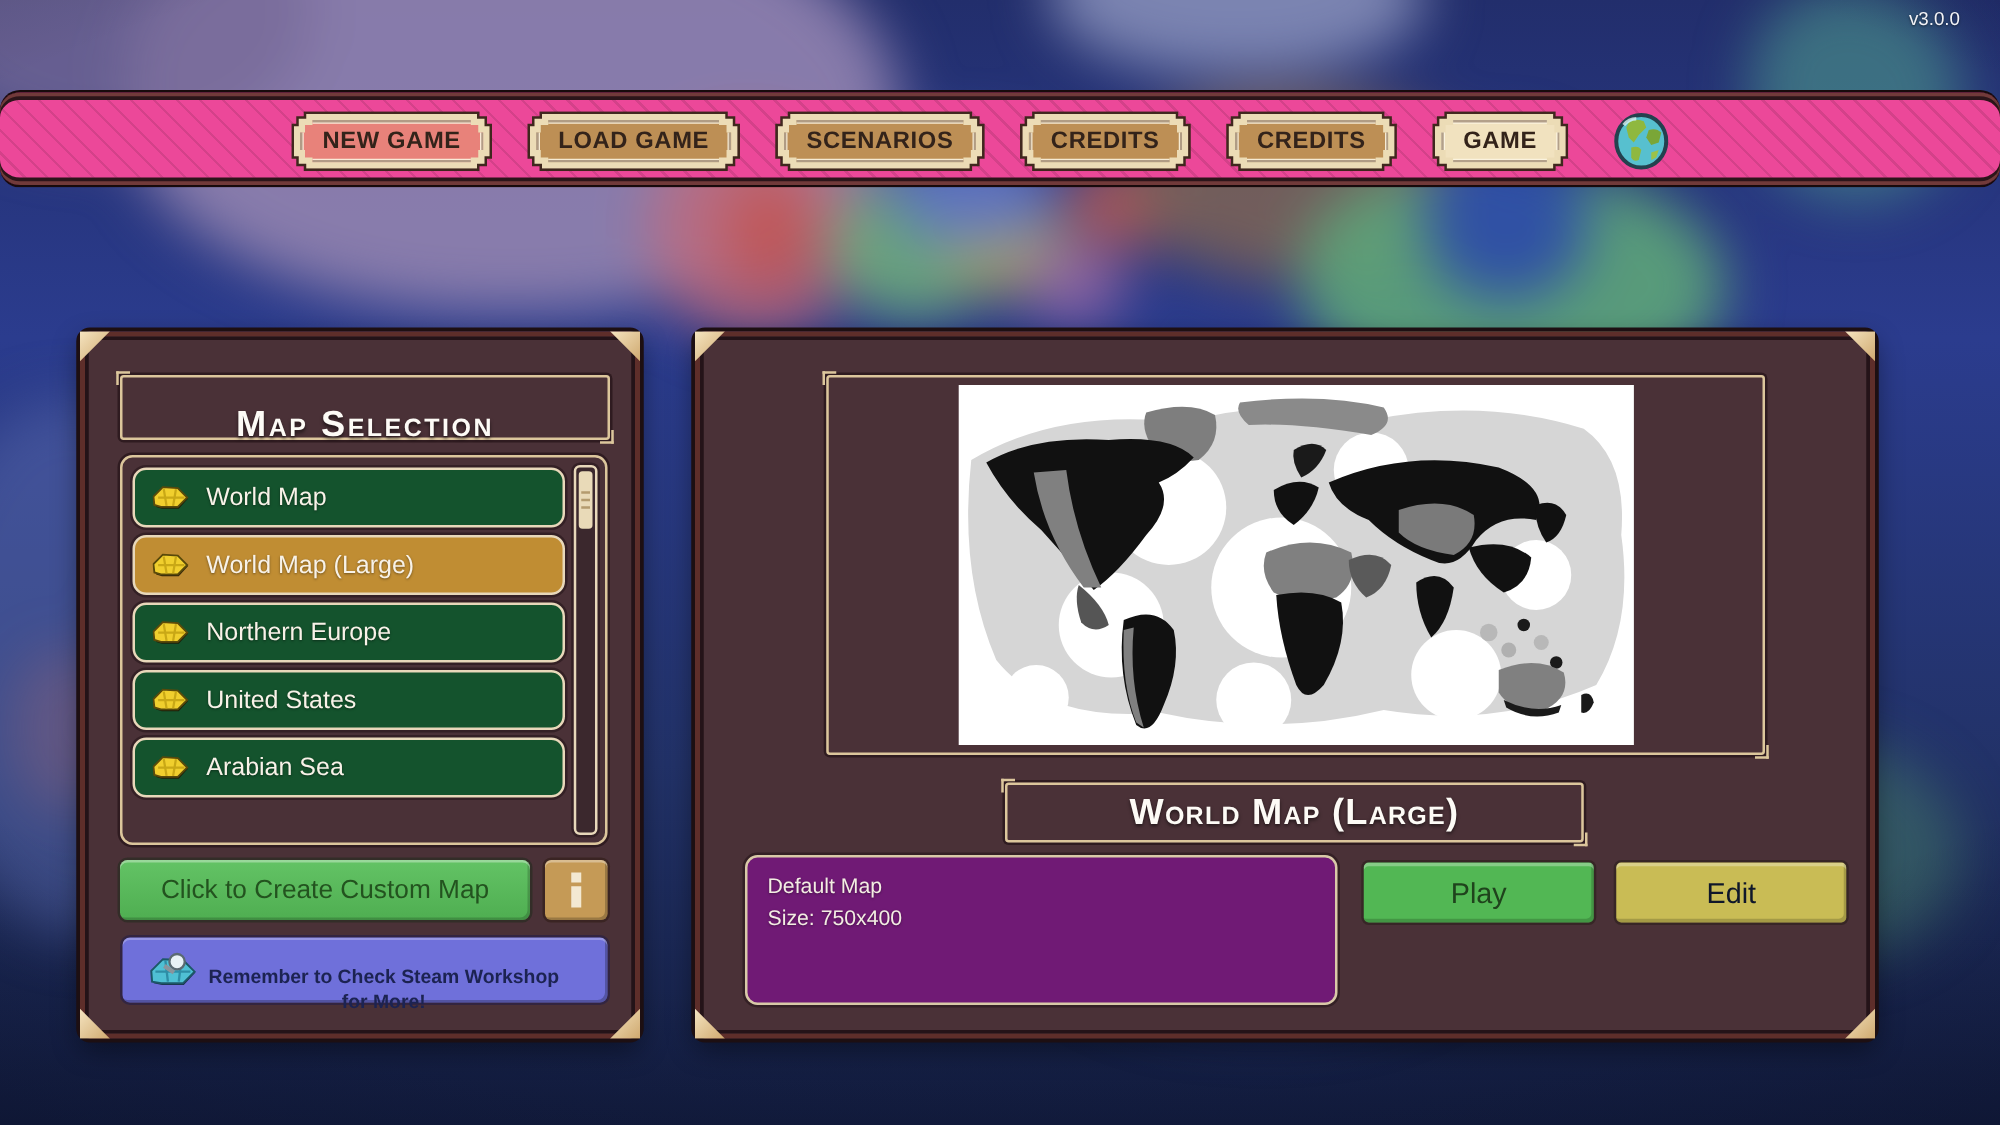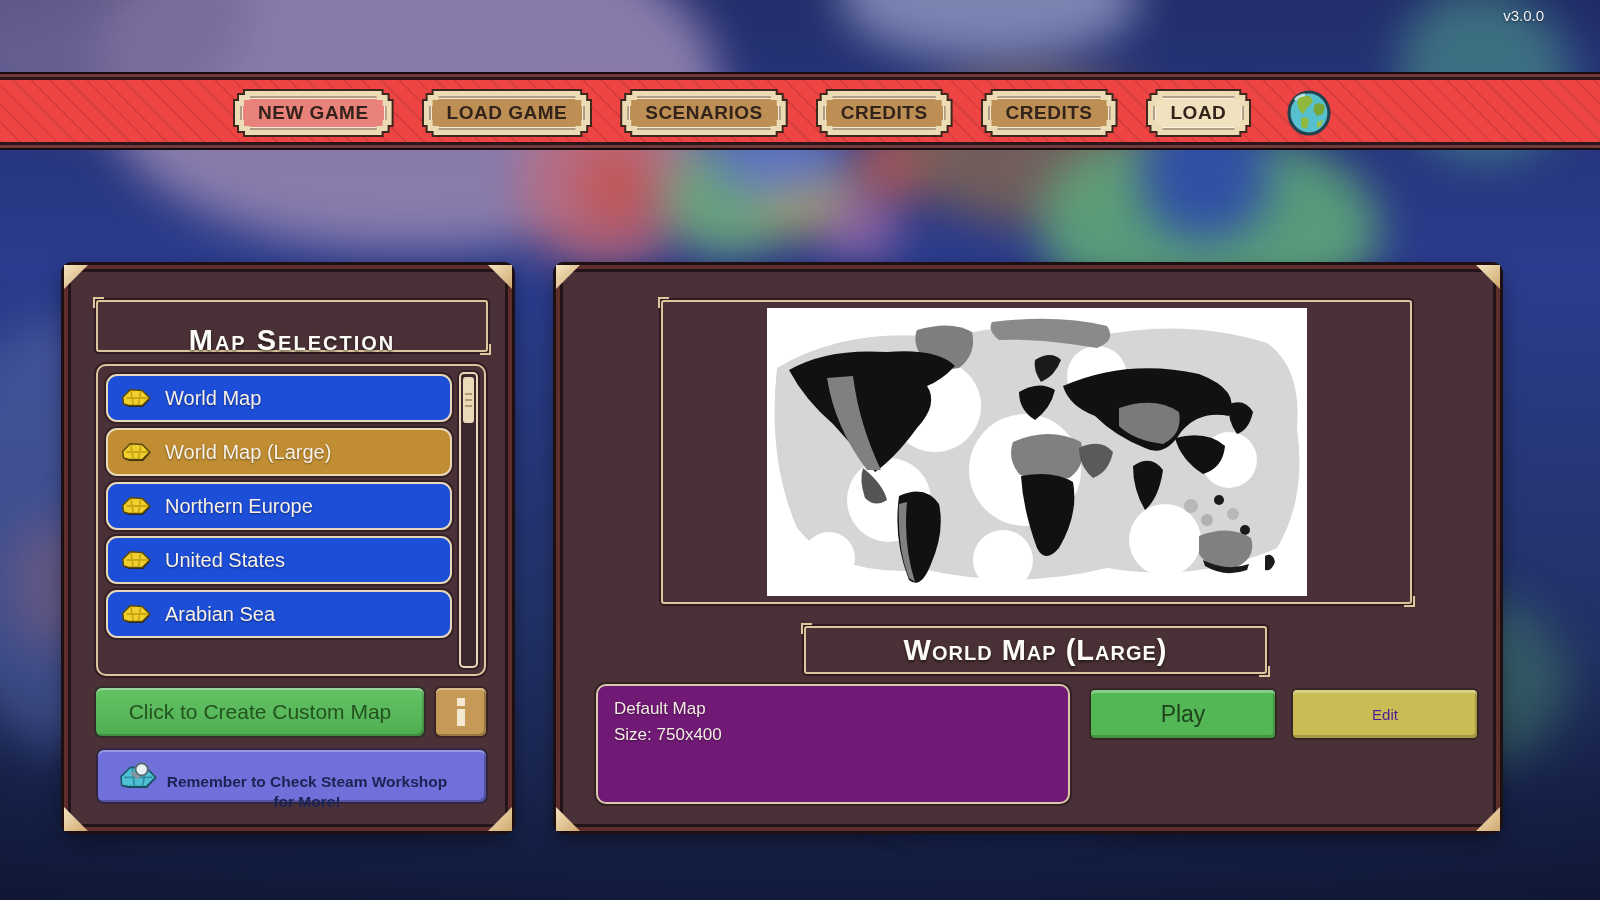--- a/index.html
+++ b/index.html
@@ -28,28 +28,28 @@
   .b14{left:1440px;top:30px;width:170px;height:170px;background:#4c9a8c;opacity:.6;}
   .b15{left:130px;top:470px;width:130px;height:220px;background:#b06a8a;opacity:.5;}
   .b16{left:50px;top:560px;width:90px;height:130px;background:#b05a4e;opacity:.5;}
   .b17{left:1370px;top:630px;width:240px;height:180px;background:#4c8a6a;opacity:.45;}
   .b18{left:880px;top:690px;width:340px;height:170px;background:#24387e;opacity:.6;}
   .b19{left:-20px;top:360px;width:260px;height:430px;background:#5a6aae;opacity:.5;}
   .vignette { position:absolute; inset:0;
     background:radial-gradient(120% 90% at 50% 40%, transparent 55%, rgba(5,8,25,.55) 100%); }
 
   
-  .version { position:absolute; top:7px; right:56px; color:#f2f2f6; font-size:15px;
+  .version { position:absolute; top:7px; right:32px; color:#f2f2f6; font-size:15px;
     text-shadow:0 1px 2px rgba(0,0,0,.6); }
 
   
   .topbar { position:absolute; left:0; top:72px; width:1600px; height:78px;
-    background:#ef4444; border-top:2px solid #180a0c; border-bottom:2px solid #180a0c;
+    background:#ec4899; border-top:2px solid #180a0c; border-bottom:2px solid #180a0c;
     box-shadow:inset 0 3px 0 #713a3a, inset 0 -3px 0 #713a3a,
-               inset 0 6px 0 #2c151a, inset 0 -6px 0 #2c151a; }
+               inset 0 6px 0 #2c151a, inset 0 -6px 0 #2c151a;border-radius:16px; }
   .topbar .stripes { position:absolute; inset:6px 0;
     background:repeating-linear-gradient(45deg, rgba(0,0,0,.10) 0 2px, transparent 2px 13px); }
   .navrow { position:absolute; left:233px; top:15px; display:flex; gap:28px; align-items:center; }
 
   .pixbtn { position:relative; height:48px; display:flex; align-items:center; justify-content:center; cursor:pointer; }
   .pixbtn .l1,.pixbtn .l2,.pixbtn .l3 { position:absolute;
     clip-path:polygon(0 10px,4px 10px,4px 4px,10px 4px,10px 0,
       calc(100% - 10px) 0,calc(100% - 10px) 4px,calc(100% - 4px) 4px,calc(100% - 4px) 10px,100% 10px,
       100% calc(100% - 10px),calc(100% - 4px) calc(100% - 10px),calc(100% - 4px) calc(100% - 4px),
       calc(100% - 10px) calc(100% - 4px),calc(100% - 10px) 100%,
@@ -82,21 +82,21 @@
   .frame::before { left:-5px; top:-5px; border-right:none; border-bottom:none; }
   .frame::after  { right:-5px; bottom:-5px; border-left:none; border-top:none; }
 
   .lp-title { left:28px; top:31px; width:392px; height:52px; display:flex; align-items:center; justify-content:center; }
   .lp-title span { font-variant:small-caps; font-size:29px; font-weight:bold; color:#fdfbf6;
     letter-spacing:2px; text-shadow:0 2px 3px rgba(0,0,0,.55);margin-top:28px; }
 
   .map-list { left:28px; top:95px; width:390px; height:312px; overflow:hidden; border-radius:10px; }
   .list-inner { position:absolute; left:8px; top:8px; right:32px; }
   .map-item { position:relative; height:48px; margin-bottom:6px; border:2px solid #e8d8ba; border-radius:11px;
-    background:#1d4ed8; display:flex; align-items:center; padding-left:14px; gap:13px; cursor:pointer;
+    background:#14532d; display:flex; align-items:center; padding-left:14px; gap:13px; cursor:pointer;
     box-shadow:0 0 0 2px rgba(30,16,20,.5); }
   .map-item.selected { background:#c08d33; }
   .map-item span { font-size:20px; color:#f8f2e8; text-shadow:0 1px 2px rgba(0,0,0,.45); }
   .map-icon { width:30px; height:24px; flex:0 0 auto; }
 
   .scrollbar { position:absolute; right:6px; top:6px; width:19px; bottom:6px;
     border:2px solid #e8d8ba; border-radius:5px; background:#3b282d; box-shadow:0 0 0 2px rgba(30,16,20,.5); cursor:pointer; }
   .scroll-thumb { position:absolute; left:2px; right:2px; top:3px; height:46px; border-radius:3px;
     background:#e9dab8; display:flex; flex-direction:column; align-items:center; justify-content:center; gap:4px; }
   .scroll-thumb i { display:block; width:7px; height:2px; background:#b49b6e; }
@@ -134,21 +134,21 @@
     border:2px solid #d9c9a8; border-radius:10px; background:#701a75;
     box-shadow:0 0 0 2px rgba(30,16,20,.5); padding:10px 16px; }
   .info-box div { font-size:17px; color:#f3ede3; line-height:1.55; text-shadow:0 1px 2px rgba(0,0,0,.4); }
 
   .btn-play, .btn-edit { position:absolute; top:421px; width:184px; height:48px; border-radius:4px;
     display:flex; align-items:center; justify-content:center; cursor:pointer;
     box-shadow:inset 0 3px 0 rgba(255,255,255,.3), inset -2px -3px 0 rgba(0,0,0,.18), 0 0 0 2px rgba(20,20,10,.35); }
   .btn-play { left:531px; background:#52b754; }
   .btn-play span { font-size:23px; color:#1f431c; }
   .btn-edit { left:733px; background:#c9bc55; }
-  .btn-edit span { font-size:15px; color:#4c1d95; }
+  .btn-edit span { font-size:23px; color:#0f172a; }
 </style>
 </head>
 <body>
 
 <div class="bg">
   <div class="bg-base"></div>
   <div class="blobs">
     <div class="blob b1"></div>
       <div class="blob b2"></div>
       <div class="blob b3"></div>
@@ -204,21 +204,21 @@
     <div class="pixbtn v-tan">
       <div class="l1"></div>
         <div class="l2"></div>
         <div class="l3"></div>
       <span>CREDITS</span>
     </div>
     <div class="pixbtn v-cream">
       <div class="l1"></div>
         <div class="l2"></div>
         <div class="l3"></div>
-      <span>LOAD</span>
+      <span>GAME</span>
     </div>
     <svg class="globe" viewBox="0 0 22 23">
       <ellipse cx="11" cy="11.5" rx="10" ry="10.5" fill="#57c0cf" stroke="#24414e" stroke-width="1.6"></ellipse>
       <path d="M6,4 Q9,2 12,3.5 L13,6 L10,9 L8,12 L6,10 L5,6 Z" fill="#8fb83f"></path>
       <path d="M14,7 Q17,6 19,8 L18,12 L15,13 L13,10 Z" fill="#7aa637"></path>
       <path d="M7,14 Q10,13 11,15 L10,19 Q8,20 7,18 Z" fill="#8fb83f"></path>
       <path d="M15,16 L18,15 L17,18 L15,19 Z" fill="#9cc24a"></path>
       <path d="M4,5 Q6,2.5 9,2.5" fill="none" stroke="#d9f2f2" stroke-width="1.4" opacity=".8"></path>
     </svg>
   </div>

